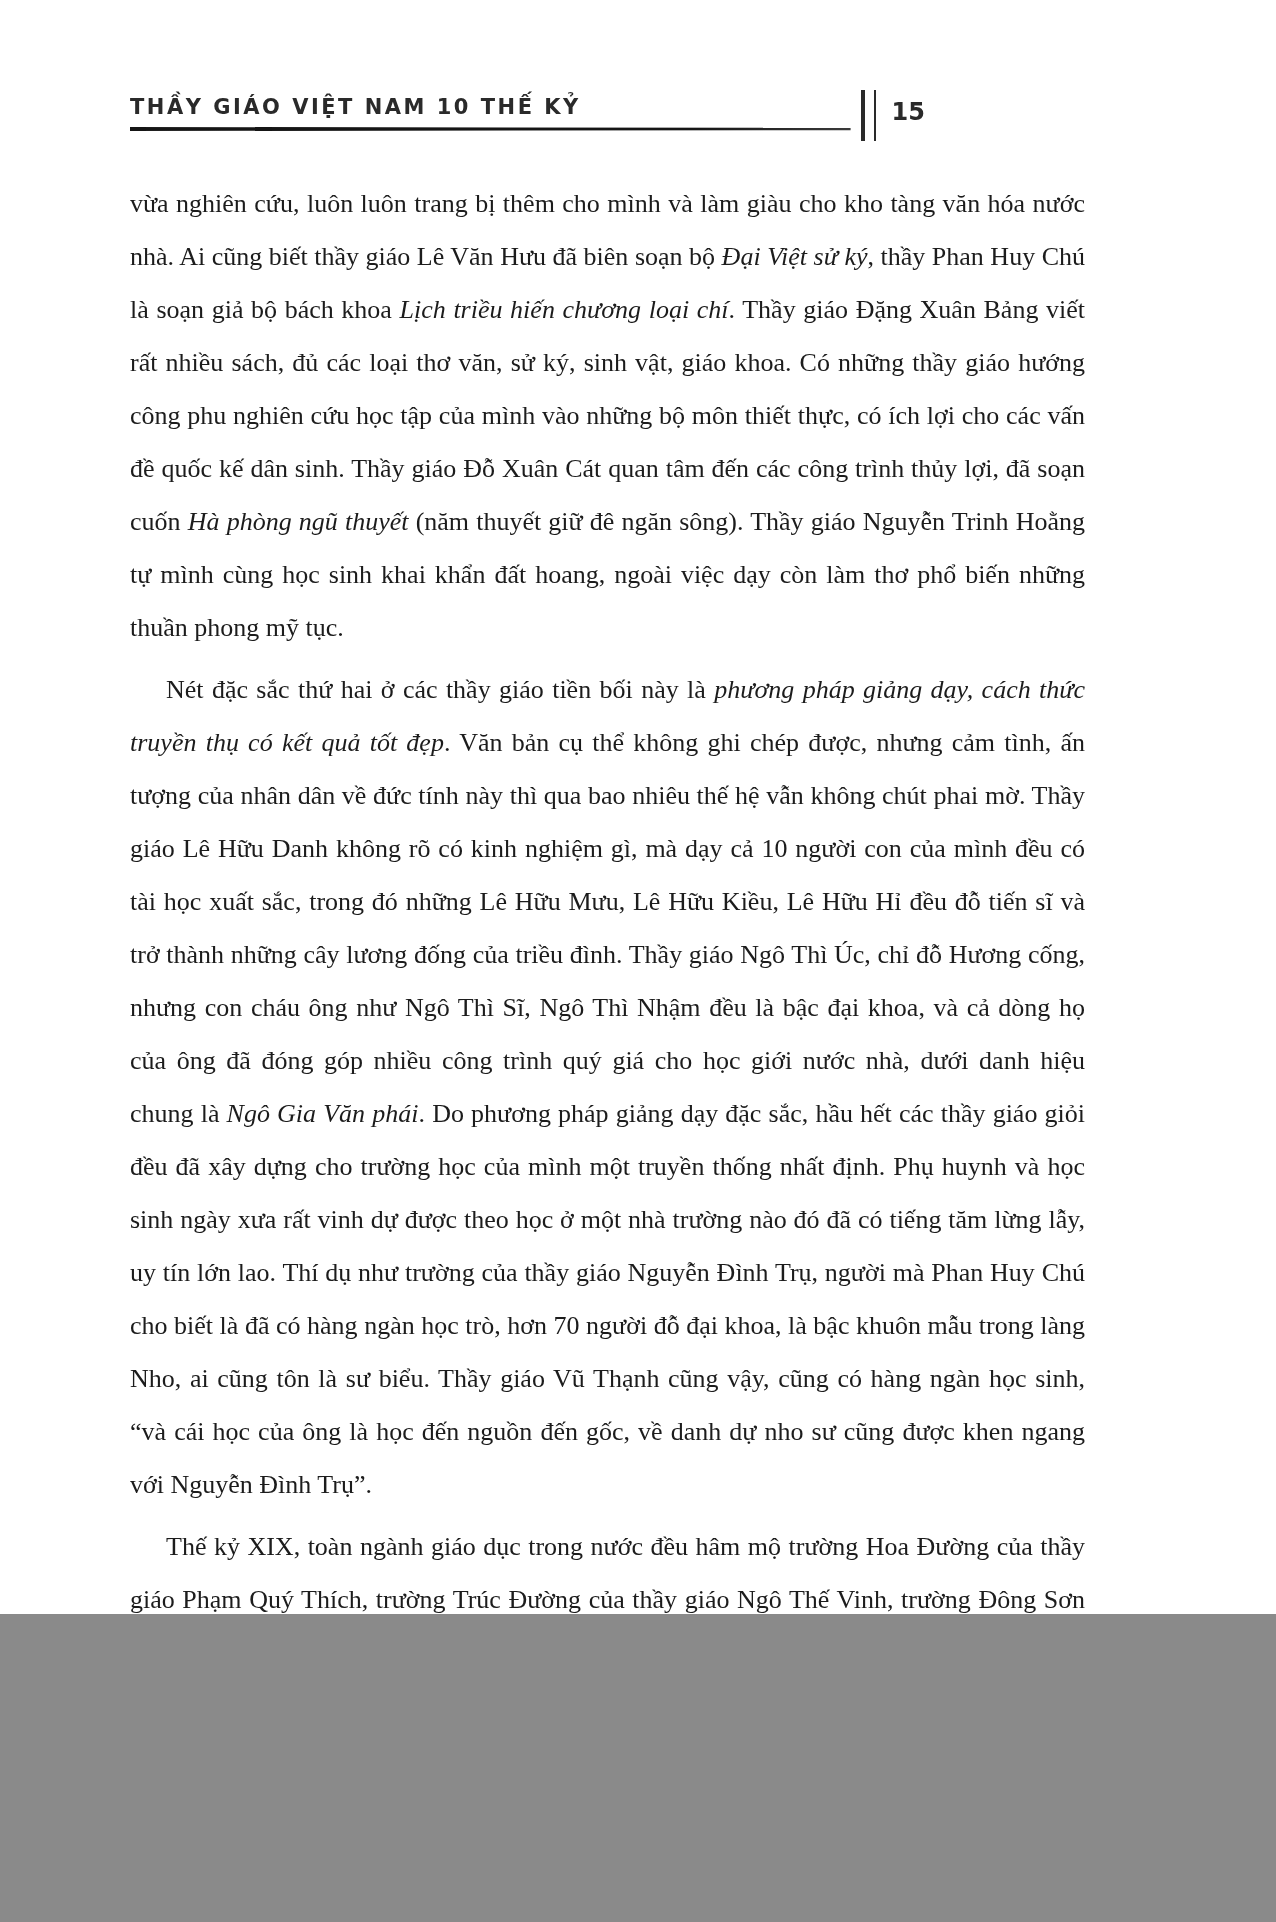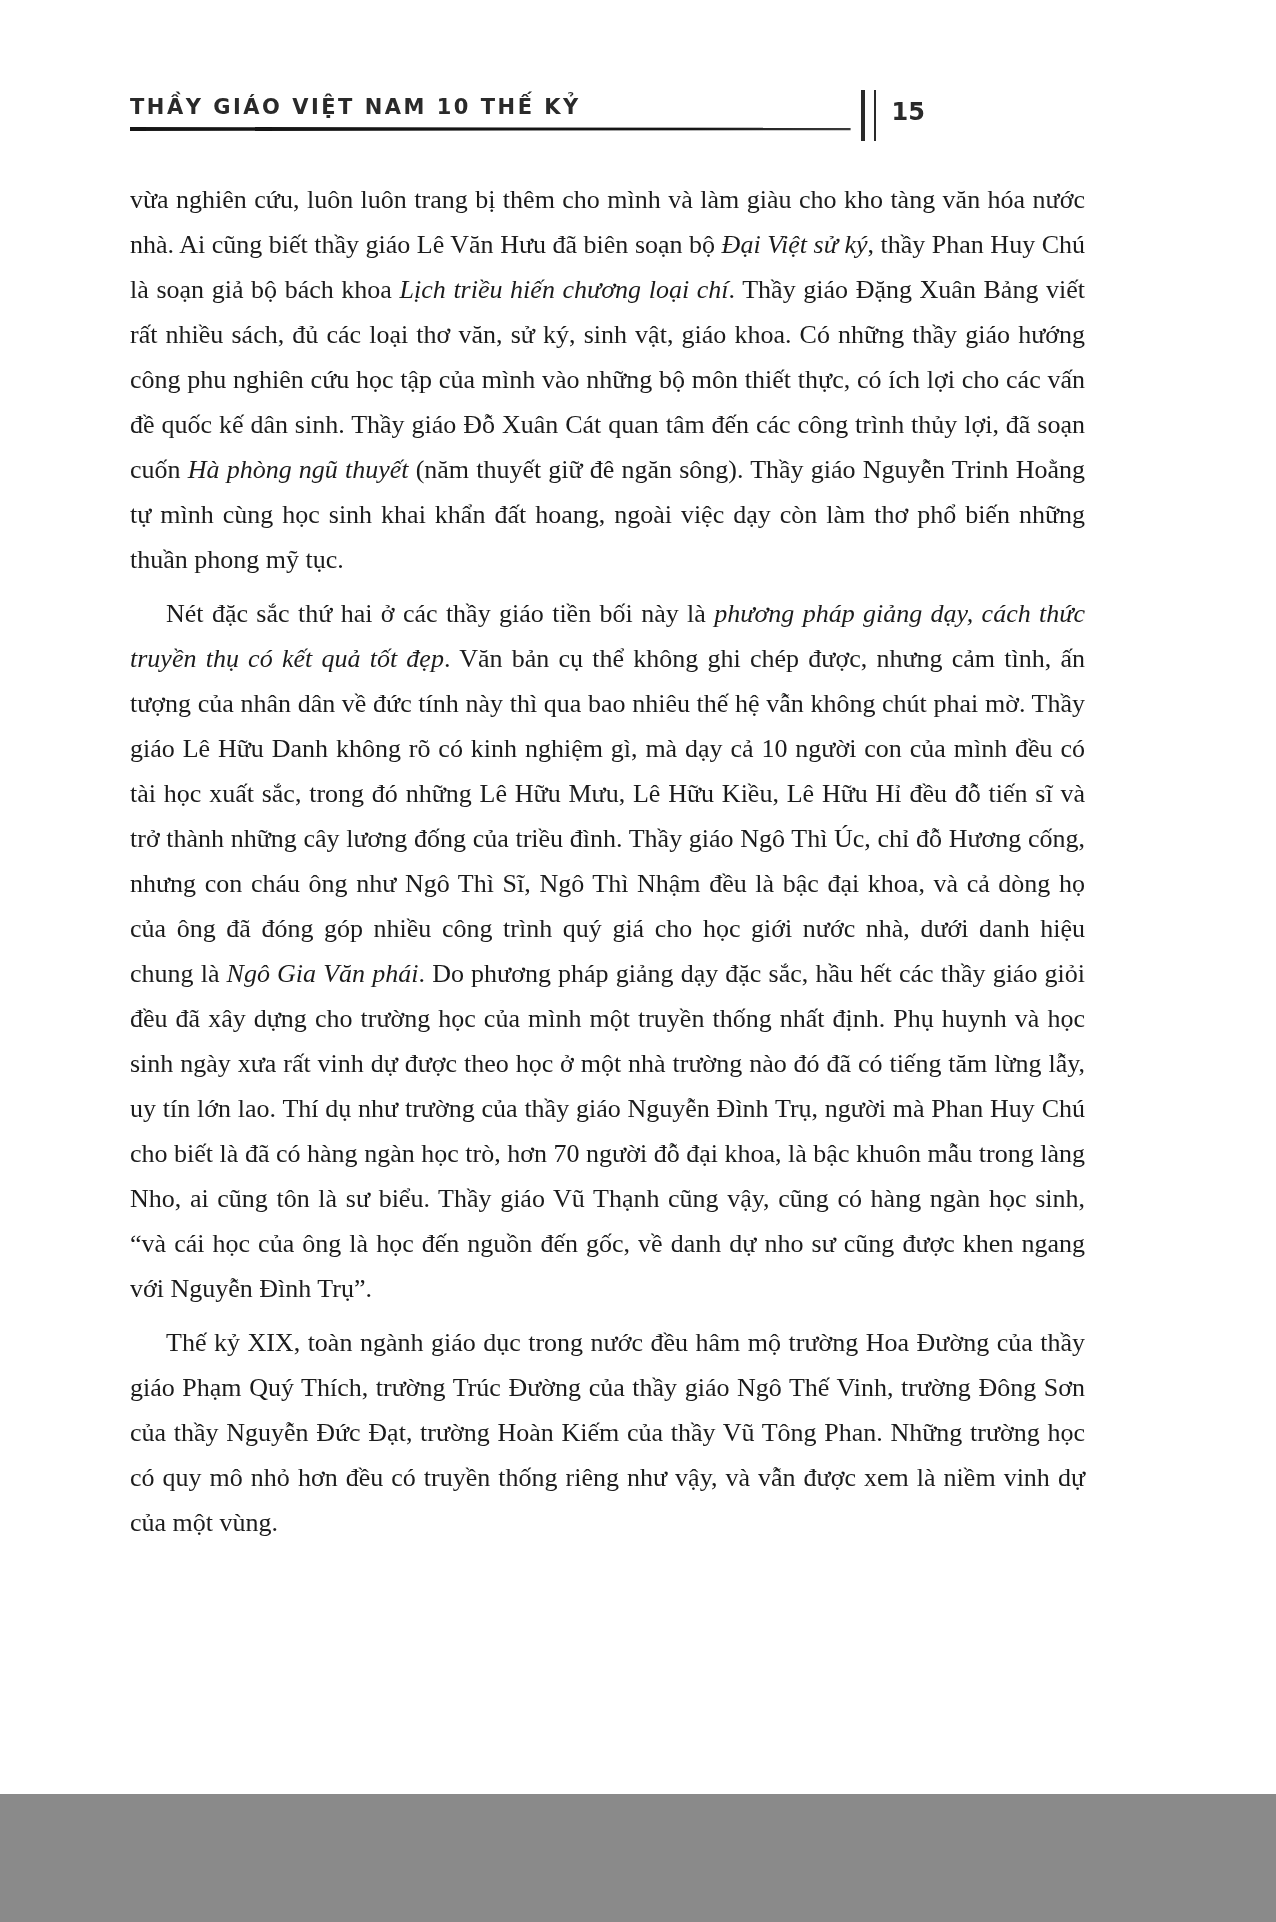--- a/index.html
+++ b/index.html
@@ -4,21 +4,21 @@
 <title>Page</title>
 <style>
   html, body {
     margin: 0;
     padding: 0;
     background: #8a8a8a;
   }
   .page {
     position: relative;
     width: 1276px;
-    height: 1794px;
+    height: 1614px;
     margin: 0 auto;
     background: #ffffff;
     box-sizing: border-box;
     padding: 96px 191px 60px 130px;
     font-family: "Liberation Serif", "DejaVu Serif", serif;
     color: #1c1c1c;
     overflow: hidden;
   }
   
   .header {
@@ -59,21 +59,21 @@
     align-self: center;
     font-family: "DejaVu Sans", sans-serif;
     font-weight: 700;
     font-size: 24px;
     color: #2a2a2a;
     padding-bottom: 4px;
   }
   
   .body-text {
     font-size: 26px;
-    line-height: 45px;
+    line-height: 53px;
     text-align: justify;
   }
   .body-text p {
     margin: 0 0 9px 0;
   }
   .body-text p.indent {
     text-indent: 36px;
     margin-top: 8px;
   }
   .body-text em {

